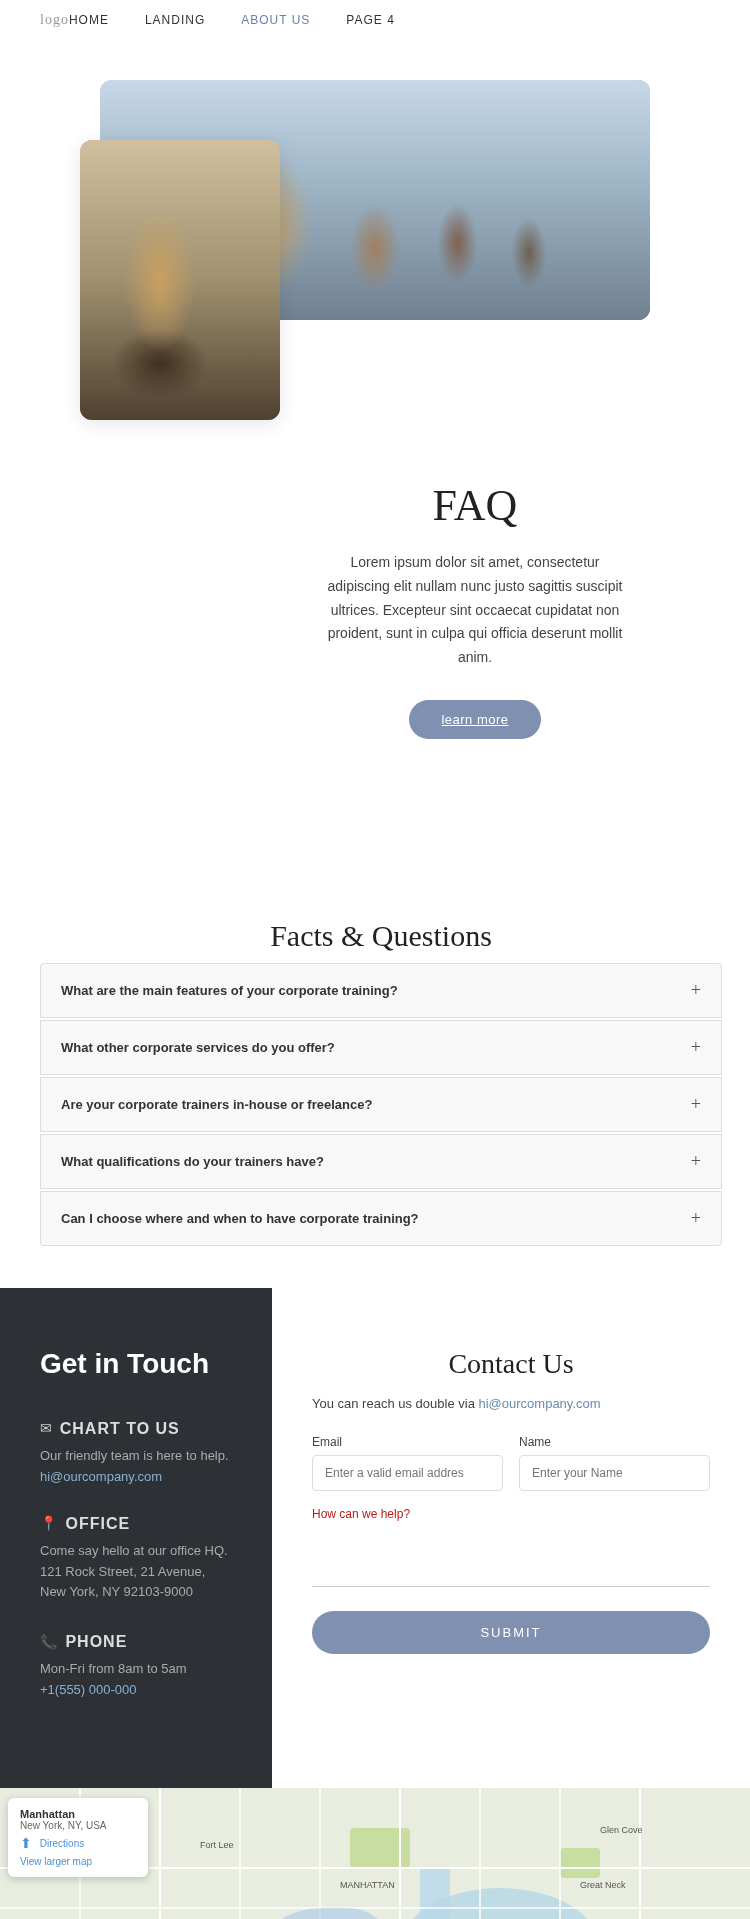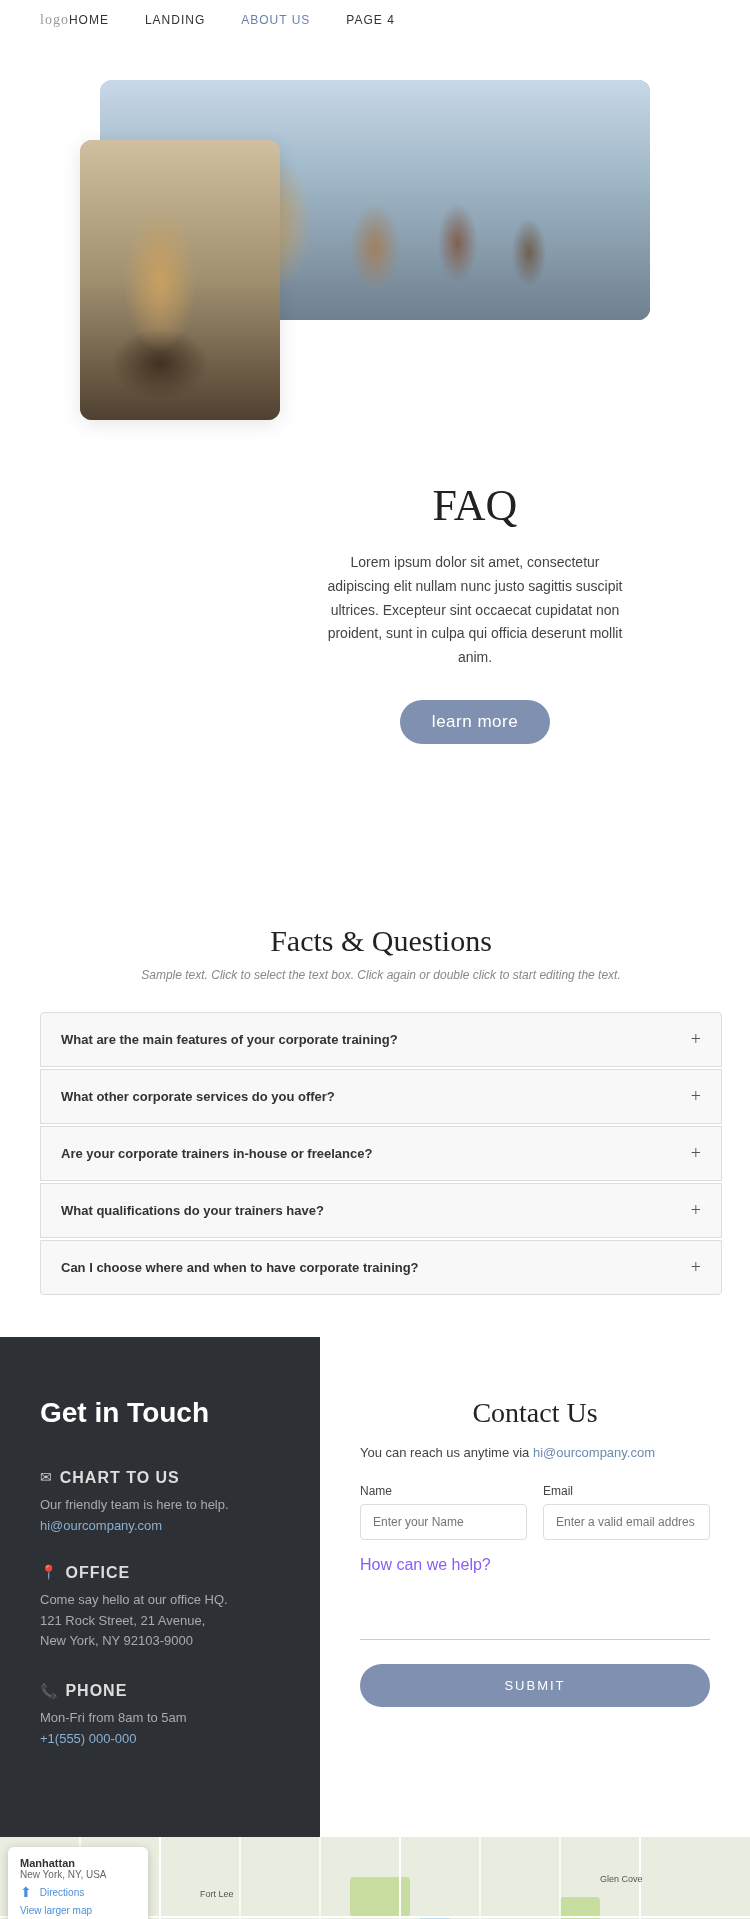--- a/index.html
+++ b/index.html
@@ -56,22 +56,23 @@
         linear-gradient(180deg, #d0c0a0 0%, #a09070 50%, #504030 100%);
     }
 
     .faq-content {
       padding: 80px 80px 40px 280px; text-align: center; position: relative; z-index: 2;
     }
     .faq-title { font-size: 44px; font-weight: 400; color: #222; margin-bottom: 20px; font-family: Liberation Serif, serif; }
     .faq-desc { font-size: 14px; color: #444; line-height: 1.7; margin-bottom: 30px; font-family: Arial, sans-serif; }
     .learn-more-btn {
       background: #8090b0; color: #fff; border: none; border-radius: 30px;
-      padding: 12px 32px; font-size: 17px; cursor: pointer; font-family: Arial, sans-serif;
+      padding: 12px 32px; font-size: 13px; cursor: pointer; font-family: Arial, sans-serif;
       letter-spacing: 0.5px;
+      text-decoration: underline;
     }
 
     
     .facts-section { padding: 80px 28px 40px 40px; text-align: center; }
     .facts-title { font-size: 30px; font-weight: 400; color: #222; margin-bottom: 10px; font-family: Georgia, serif; }
     .facts-subtitle { font-size: 12px; color: #888; font-family: Arial, sans-serif; margin-bottom: 30px; font-style: italic; }
 
     .accordion { width: 100%; }
     .accordion-item {
       border: 1px solid #ddd; background: #f8f8f8; margin-bottom: 2px;
@@ -81,21 +82,21 @@
     .accordion-item:first-child { border-radius: 4px 4px 0 0; }
     .accordion-item:last-child { border-radius: 0 0 4px 4px; }
     .accordion-question { font-size: 13px; color: #333; font-family: Arial, sans-serif; font-weight: 600; text-align: left; }
     .accordion-icon { font-size: 18px; color: #555; flex-shrink: 0; margin-left: 10px; }
 
     
     .contact-section {
       display: flex; background: #2d3035; min-height: 400px;
     }
     .contact-left {
-      width: 320px; flex-shrink: 0; padding: 60px 40px; color: #fff;
+      width: 272px; flex-shrink: 0; padding: 60px 40px; color: #fff;
     }
     .get-in-touch-title { font-size: 28px; font-weight: 700; color: #fff; margin-bottom: 40px; font-family: Arial, sans-serif; }
     .contact-item { margin-bottom: 30px; }
     .contact-item-header { display: flex; align-items: center; gap: 8px; margin-bottom: 8px; }
     .contact-icon { font-size: 14px; color: #ccc; }
     .contact-label { font-size: 16px; font-weight: 700; color: #ddd; letter-spacing: 1px; font-family: Arial, sans-serif; }
     .contact-text { font-size: 13px; color: #aaa; line-height: 1.6; font-family: Arial, sans-serif; }
     .contact-link { color: #8ab0d0; text-decoration: none; font-size: 13px; font-family: Arial, sans-serif; }
 
     .contact-right {
@@ -106,21 +107,21 @@
     .contact-email-link { color: #6a8ab0; text-decoration: none; }
     .form-row { display: flex; gap: 16px; margin-bottom: 16px; }
     .form-field { flex: 1; display: flex; flex-direction: column; }
     .form-label { font-size: 12px; color: #444; margin-bottom: 6px; font-family: Arial, sans-serif; }
     .form-input {
       border: 1px solid #ddd; border-radius: 4px; padding: 10px 12px;
       font-size: 12px; color: #333; font-family: Arial, sans-serif; outline: none;
       width: 100%;
     }
     .form-textarea-wrap { margin-bottom: 20px; }
-    .how-label { font-size: 16px; color: #8b5cf6; margin-bottom: 6px; font-family: Arial, sans-serif; }
+    .how-label { font-size: 12px; color: #b91c1c; margin-bottom: 6px; font-family: Arial, sans-serif; }
     .form-textarea {
       width: 100%; border: none; border-bottom: 1px solid #ccc;
       padding: 8px 0; font-size: 12px; color: #333; font-family: Arial, sans-serif;
       outline: none; resize: none; height: 60px; background: transparent;
     }
     .submit-btn {
       width: 100%; background: #8090b0; color: #fff; border: none;
       border-radius: 30px; padding: 14px; font-size: 13px; letter-spacing: 2px;
       cursor: pointer; font-family: Arial, sans-serif; font-weight: 500;
     }
@@ -185,21 +186,20 @@
   </div>
   <div class="faq-content">
     <h1 class="faq-title">FAQ</h1>
     <p class="faq-desc">Lorem ipsum dolor sit amet, consectetur adipiscing elit nullam nunc justo sagittis suscipit ultrices. Excepteur sint occaecat cupidatat non proident, sunt in culpa qui officia deserunt mollit anim.</p>
     <button class="learn-more-btn">learn more</button>
   </div>
 </div>
 
 <div class="facts-section">
   <h2 class="facts-title">Facts &amp; Questions</h2>
-  <p class="facts-subtitle">Sample text. Click to select the text box. Click again or double click to start editing the text.</p>
 
   <div class="accordion">
     <div class="accordion-item">
       <span class="accordion-question">What are the main features of your corporate training?</span>
       <span class="accordion-icon">+</span>
     </div>
     <div class="accordion-item">
       <span class="accordion-question">What other corporate services do you offer?</span>
       <span class="accordion-icon">+</span>
     </div>
@@ -248,33 +248,33 @@
         <span class="contact-label">PHONE</span>
       </div>
       <p class="contact-text">Mon-Fri from 8am to 5am</p>
       <a class="contact-link" href="#">+1(555) 000-000</a>
     </div>
   </div>
 
   <div class="contact-right">
     <h2 class="contact-us-title">Contact Us</h2>
     <p class="contact-reach-text">
-      <span>You can reach us anytime via</span>
+      <span>You can reach us double via</span>
       <a class="contact-email-link" href="#">hi@ourcompany.com</a>
     </p>
 
     <form>
       <div class="form-row">
         <div class="form-field">
+          <label class="form-label">Email</label>
+          <input class="form-input" type="email" placeholder="Enter a valid email addres" style="">
+        </div>
+        <div class="form-field">
           <label class="form-label">Name</label>
           <input class="form-input" type="text" placeholder="Enter your Name" style="">
-        </div>
-        <div class="form-field">
-          <label class="form-label">Email</label>
-          <input class="form-input" type="email" placeholder="Enter a valid email addres" style="">
         </div>
       </div>
       <div class="form-textarea-wrap">
         <p class="how-label">How can we help?</p>
         <textarea class="form-textarea" style=""></textarea>
       </div>
       <button type="submit" class="submit-btn">SUBMIT</button>
     </form>
   </div>
 </div>

